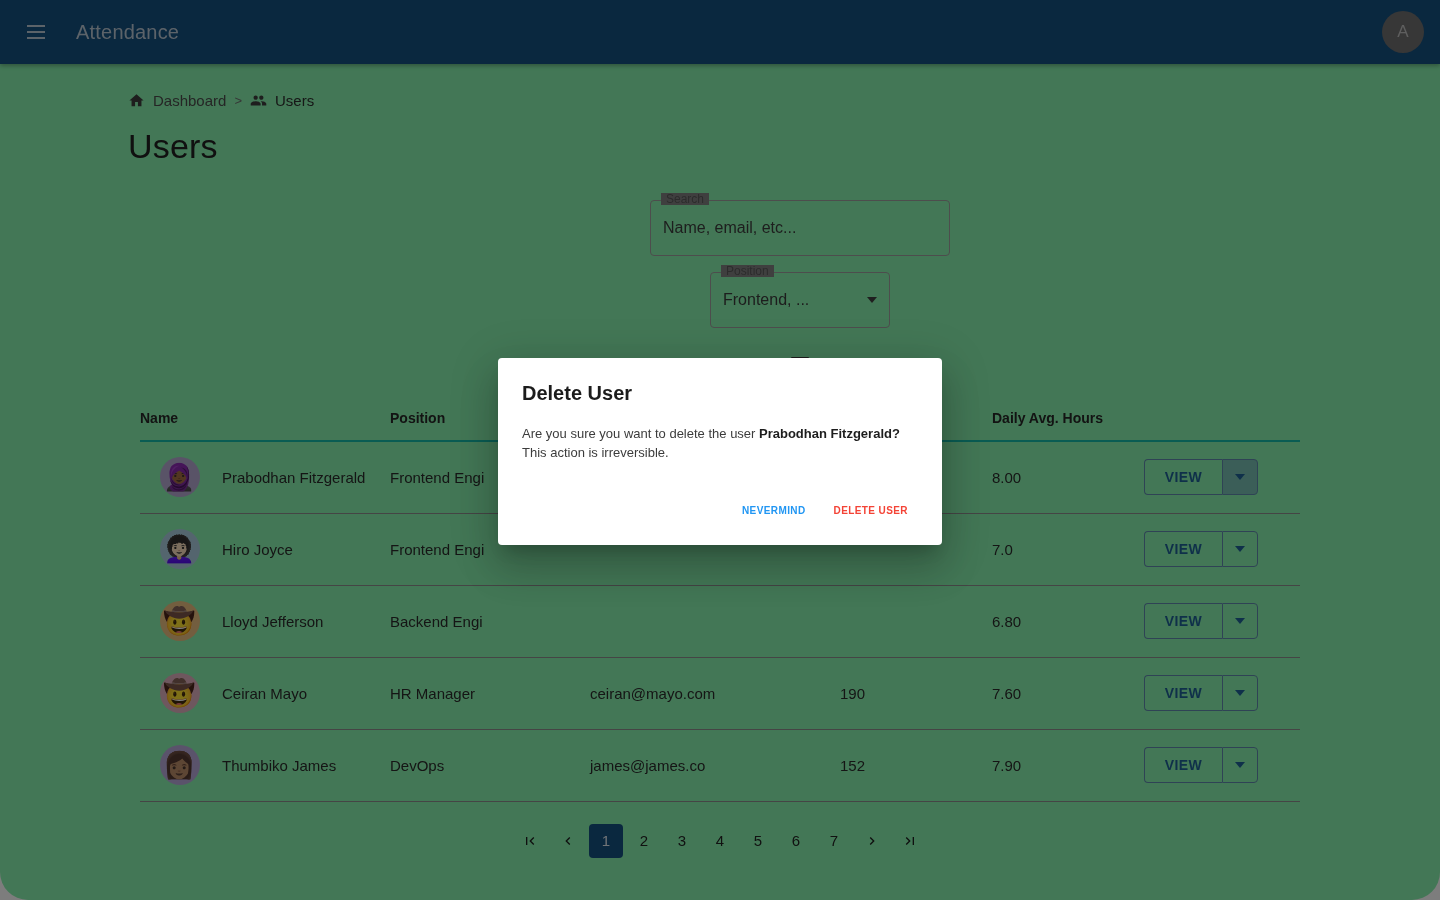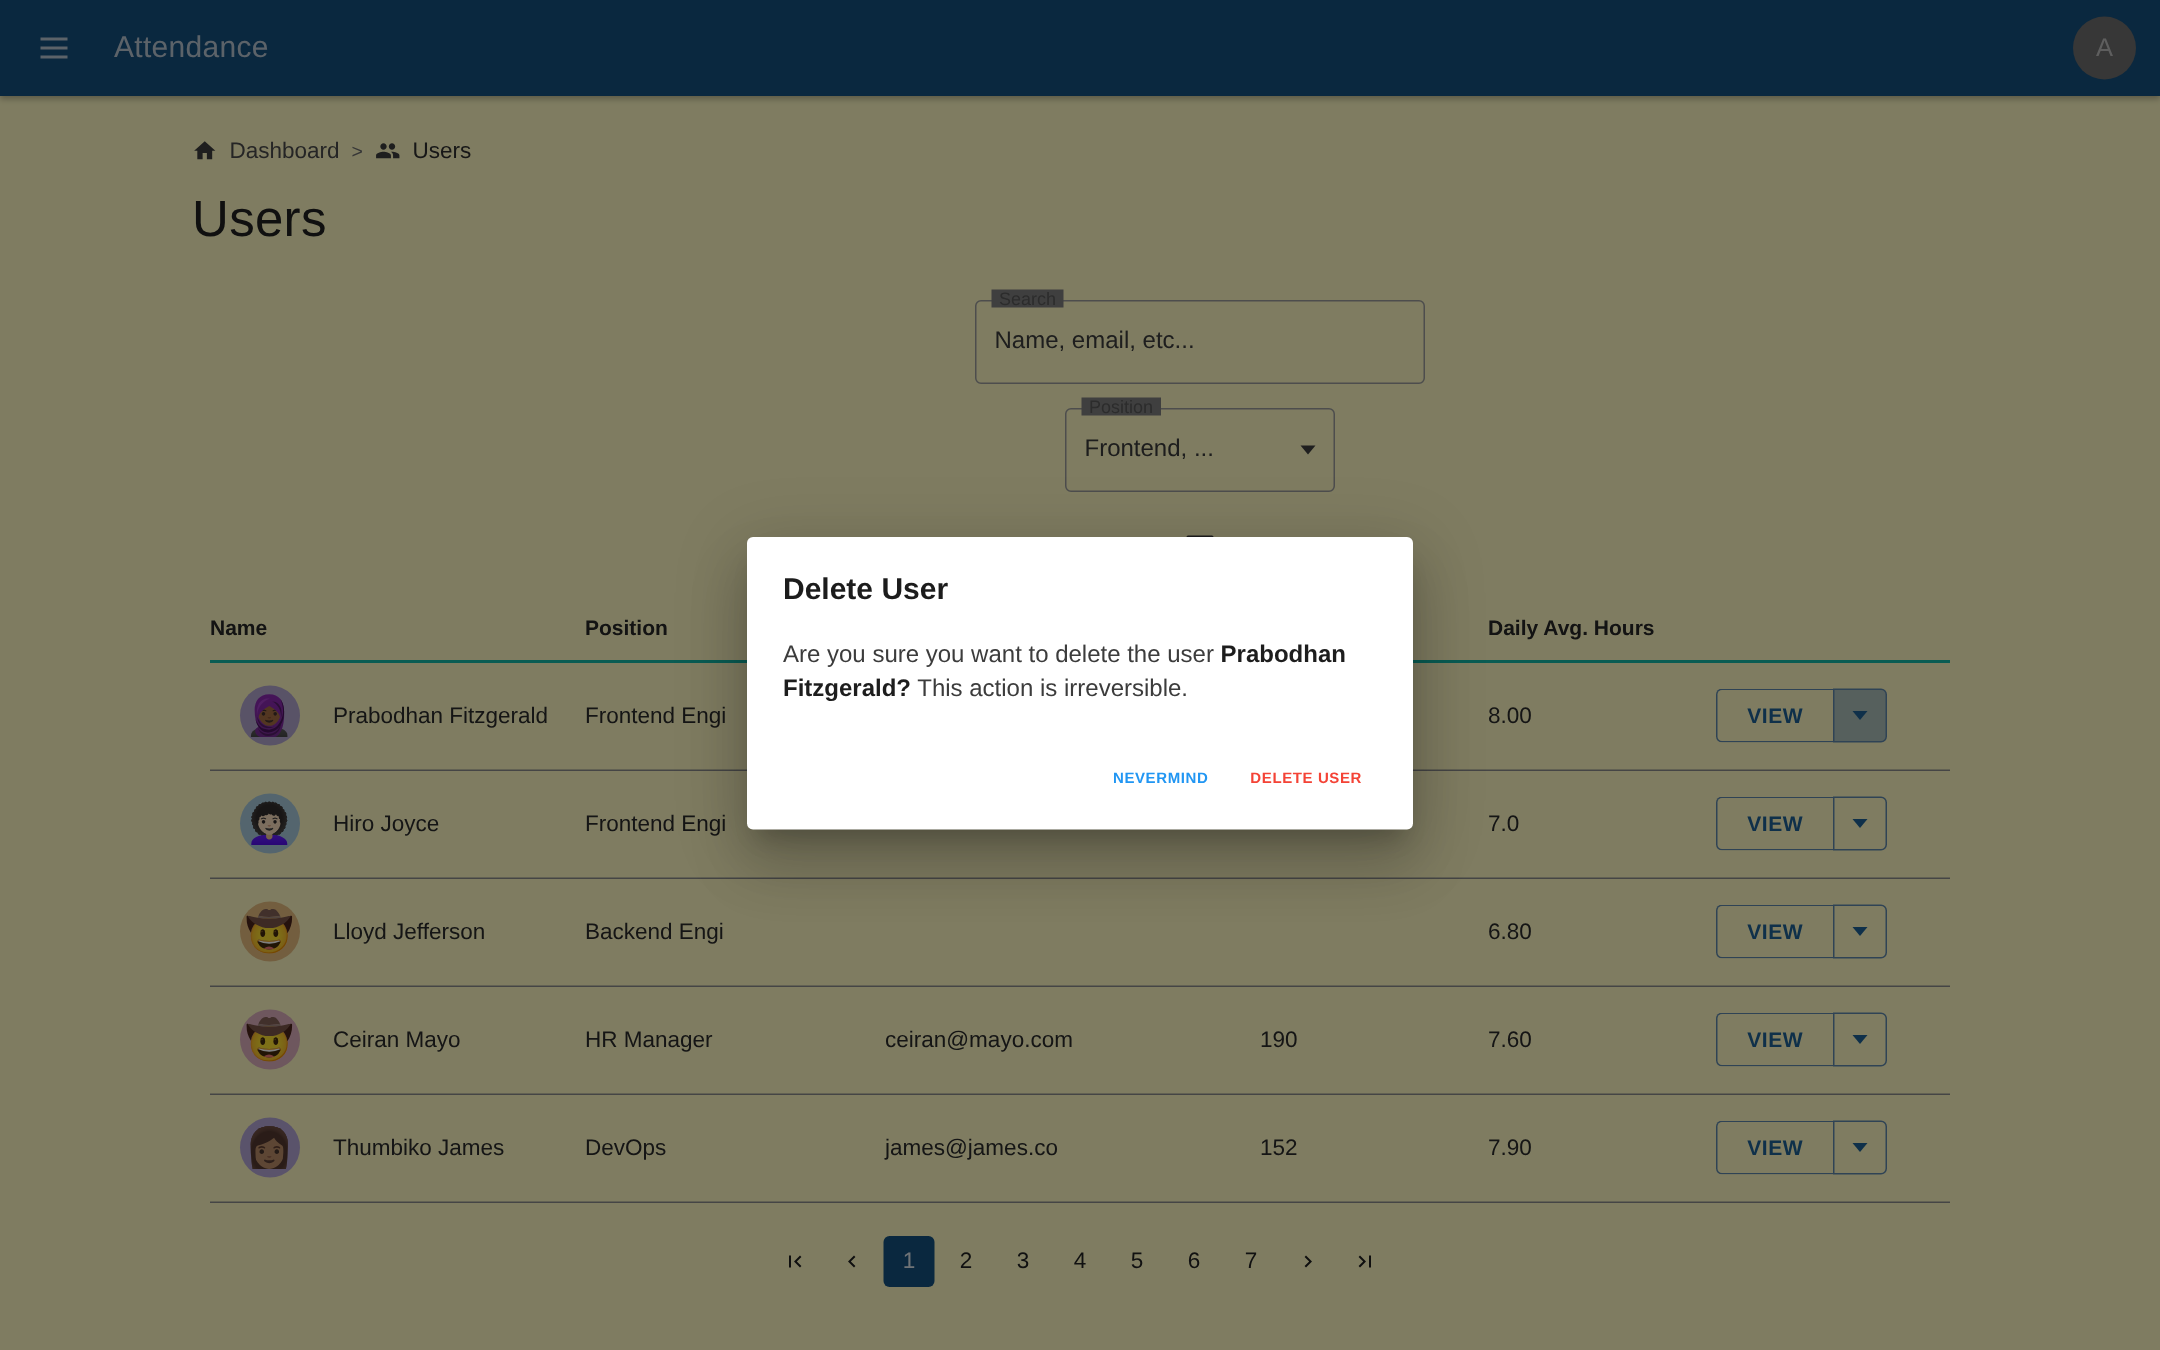--- a/index.html
+++ b/index.html
@@ -2,21 +2,21 @@
 <html><head>
 <meta charset="utf-8">
 <style>
   * { box-sizing: border-box; margin: 0; padding: 0; }
   html, body {
     width: 1440px; height: 900px;
     font-family: "Liberation Sans", sans-serif;
     background: #fafafa;
     overflow: hidden;
   }
-  #root { position: relative; width: 1440px; height: 900px; background: #fef9c3; }
+  #root { position: relative; width: 1440px; height: 900px; background: #86efac; border-radius: 28px; }
 
   
   .appbar {
     position: absolute; top: 0; left: 0; width: 1440px; height: 64px;
     background: #15507e;
     display: flex; align-items: center;
     padding: 0 16px;
     box-shadow: 0 2px 4px rgba(0,0,0,.28);
     z-index: 5;
   }
@@ -187,21 +187,21 @@
   .dialog {
     position: absolute; left: 498px; top: 358px; width: 444px;
     background: #fff; border-radius: 4px; z-index: 30;
     box-shadow: 0 11px 15px -7px rgba(0,0,0,.2), 0 24px 38px 3px rgba(0,0,0,.14), 0 9px 46px 8px rgba(0,0,0,.12);
     padding: 24px 24px 8px 24px;
   }
   .dialog-title {
     font-size: 20px; font-weight: 700; color: #1c1c1c; margin-bottom: 20px;
   }
   .dialog-body {
-    font-size: 16px; color: #3c3c3c; line-height: 1.45; margin-bottom: 30px;
+    font-size: 13px; color: #3c3c3c; line-height: 1.45; margin-bottom: 30px;
   }
   .dialog-body b { color: #1d1d1d; font-weight: 700; }
   .dialog-actions {
     display: flex; justify-content: flex-end; align-items: center; gap: 8px;
     padding-bottom: 8px;
   }
   .dlg-btn {
     height: 36px; padding: 0 10px; border: none; background: transparent;
     font-size: 10px; font-weight: 700; letter-spacing: .4px; cursor: pointer;
     border-radius: 4px; font-family: inherit;

